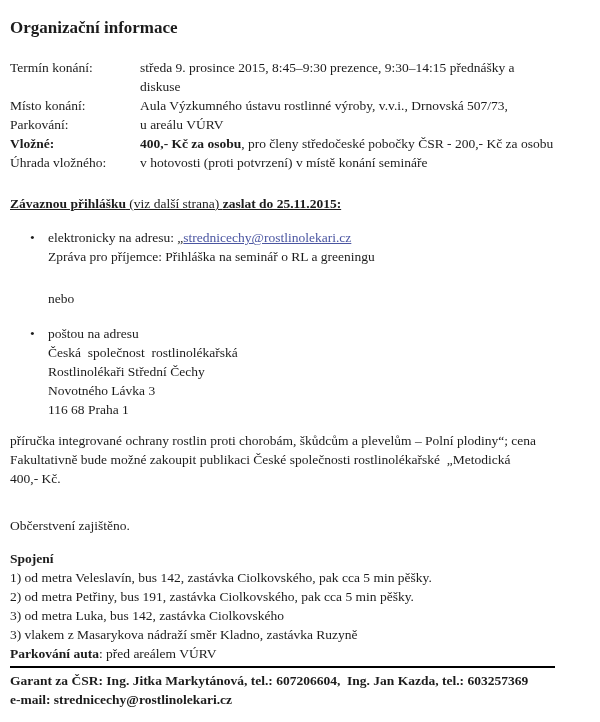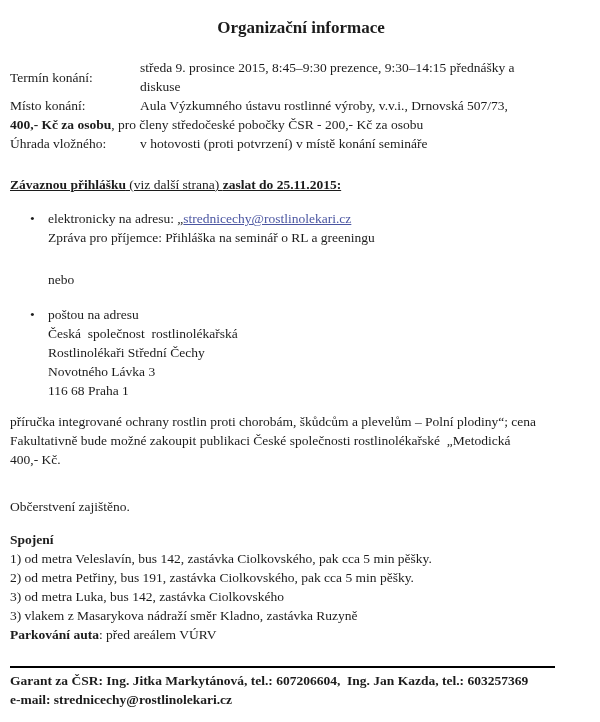--- a/index.html
+++ b/index.html
@@ -11,29 +11,28 @@
     font-family: "Liberation Serif", "DejaVu Serif", serif;
     font-size: 13.5px;
     position: relative;
     overflow: hidden;
   }
   .page { padding: 10px 8px 0 10px; }
 
   .line { white-space: pre; line-height: 19px; }
 
   .doc-title {
-    text-align: center;
     font-size: 17px;
     font-weight: bold;
     margin: 8px 0 4px 0;
     line-height: 20px;
   }
 
   .info-table { margin-top: 20px; }
-  .info-row { display: flex; align-items: center; }
+  .info-row { display: flex; align-items: flex-start; }
   .info-label { width: 130px; flex-shrink: 0; line-height: 19px; white-space: pre; }
   .info-value { flex: 1; }
   .bold { font-weight: bold; }
 
   .app-heading {
     margin-top: 22px;
     line-height: 19px;
     text-decoration: underline;
     white-space: pre;
   }
@@ -92,22 +91,29 @@
       </div>
     </div>
 
     <div class="info-row">
       <div class="info-label">Místo konání:</div>
       <div class="info-value">
         <div class="line">Aula Výzkumného ústavu rostlinné výroby, v.v.i., Drnovská 507/73,</div>
       </div>
     </div>
 
+    <div class="info-row">
+      <div class="info-label">Parkování:</div>
+      <div class="info-value">
+        <div class="line">u areálu VÚRV</div>
+      </div>
+    </div>
 
     <div class="info-row">
+      <div class="info-label bold">Vložné:</div>
       <div class="info-value">
         <div class="line"><span class="bold">400,- Kč za osobu</span><span>, pro členy středočeské pobočky ČSR - 200,- Kč za osobu</span></div>
       </div>
     </div>
 
     <div class="info-row">
       <div class="info-label">Úhrada vložného:</div>
       <div class="info-value">
         <div class="line">v hotovosti (proti potvrzení) v místě konání semináře</div>
       </div>

